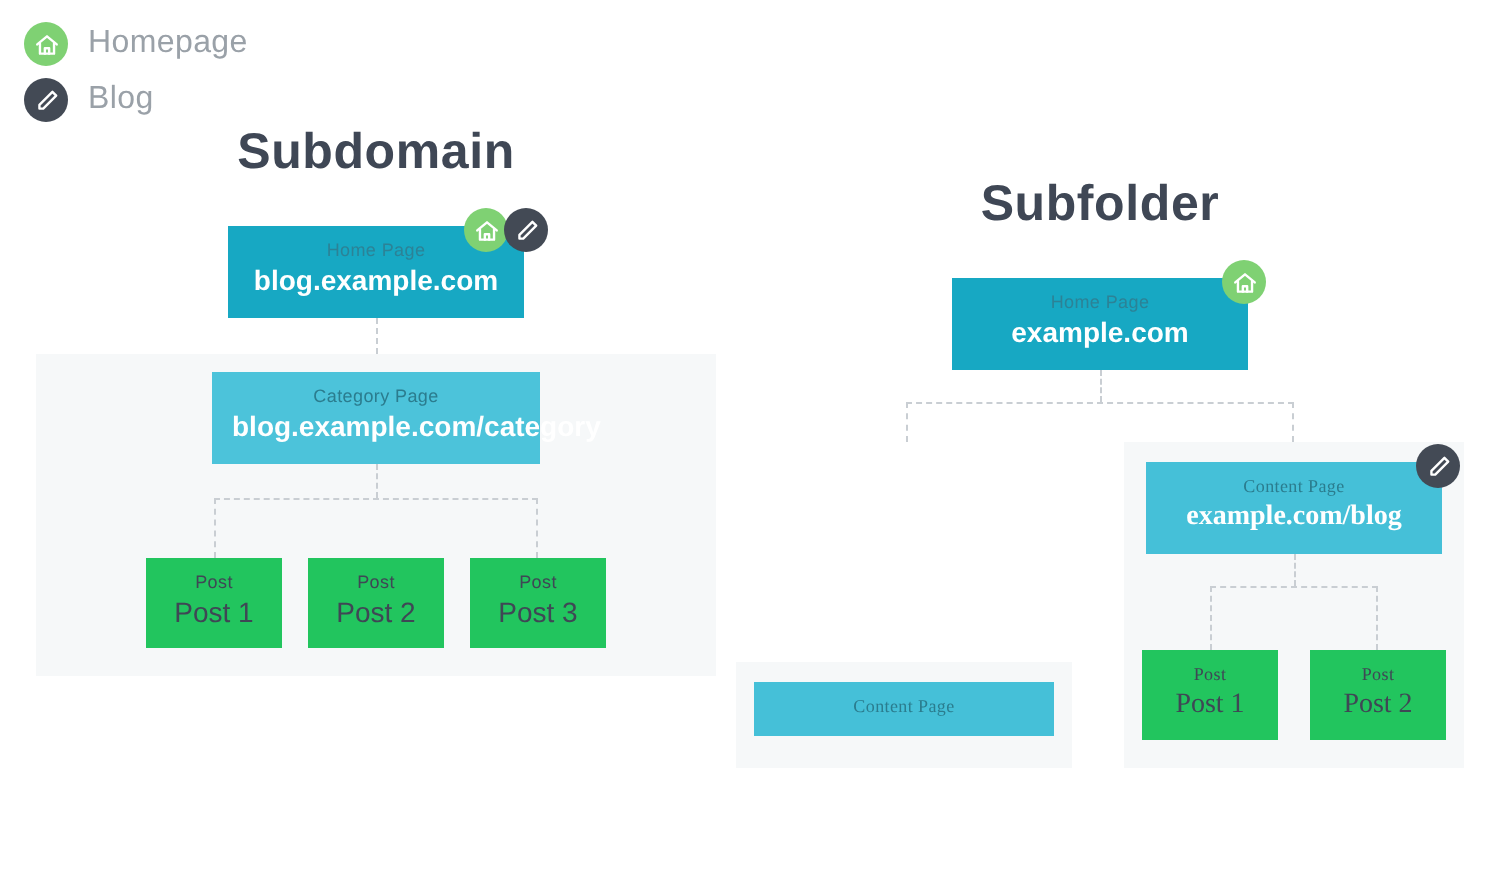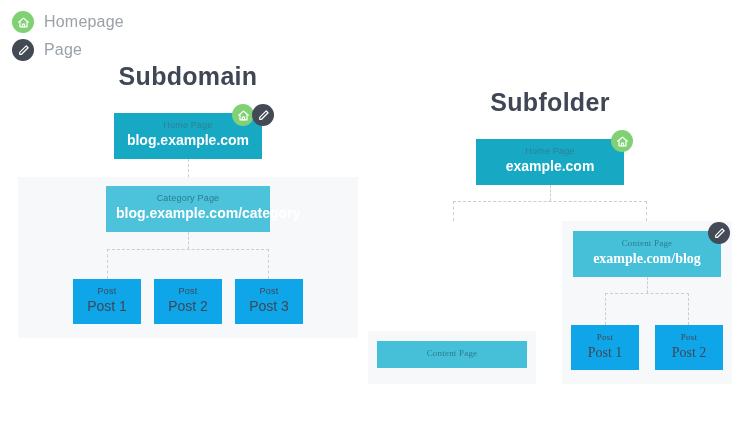--- a/index.html
+++ b/index.html
@@ -100,21 +100,21 @@
   .node-content .node-kind { color: #2b7c8e; }
 
   .node-category {
     background: #4cc3da;
     width: 164px;
     margin: 0 auto;
   }
   .node-category .node-kind { color: #2b7c8e; }
 
   .node-post {
-    background: #0ea5e9;
+    background: #22c55e;
     width: 68px;
     padding: 6px 4px 8px;
   }
   .node-post .node-kind { color: #3f4755; }
   .node-post .node-title {
     font-size: 14px;
     line-height: 19px;
     color: #3f4755;
   }
 
@@ -159,21 +159,21 @@
     </span>
     <span class="legend-label">Homepage</span>
   </div>
 
   <div class="legend-row">
     <span class="badge badge-pencil">
       <svg width="13" height="13" viewBox="0 0 24 24" fill="none" stroke="#ffffff" stroke-width="2.2" stroke-linecap="round" stroke-linejoin="round">
         <path d="M17 3.5 20.5 7 8.5 19H5v-3.5z"></path>
       </svg>
     </span>
-    <span class="legend-label">Page</span>
+    <span class="legend-label">Blog</span>
   </div>
 
 </div>
 
 <div class="col col-left">
 
   <div class="col-title">Subdomain</div>
 
   <div style="position:relative;">
     <div class="node node-home">

